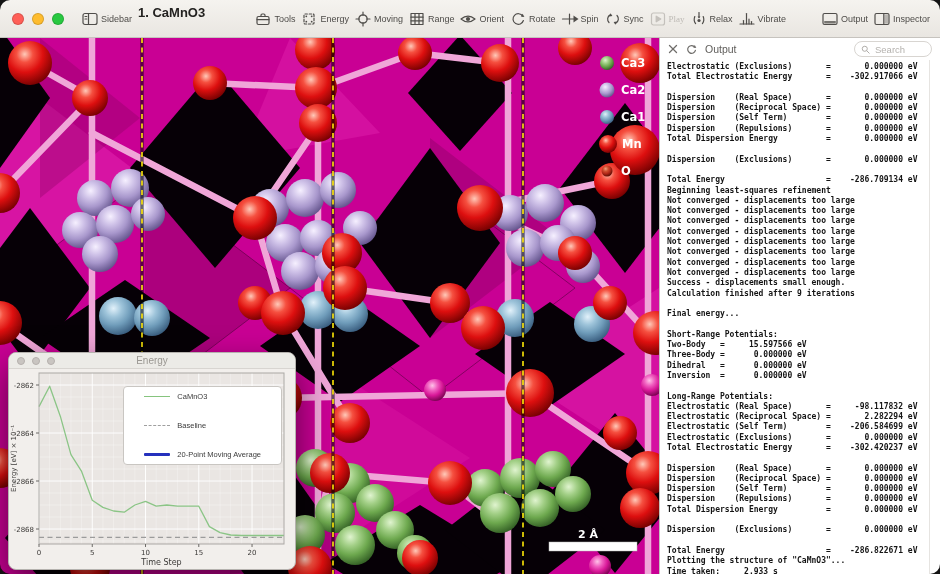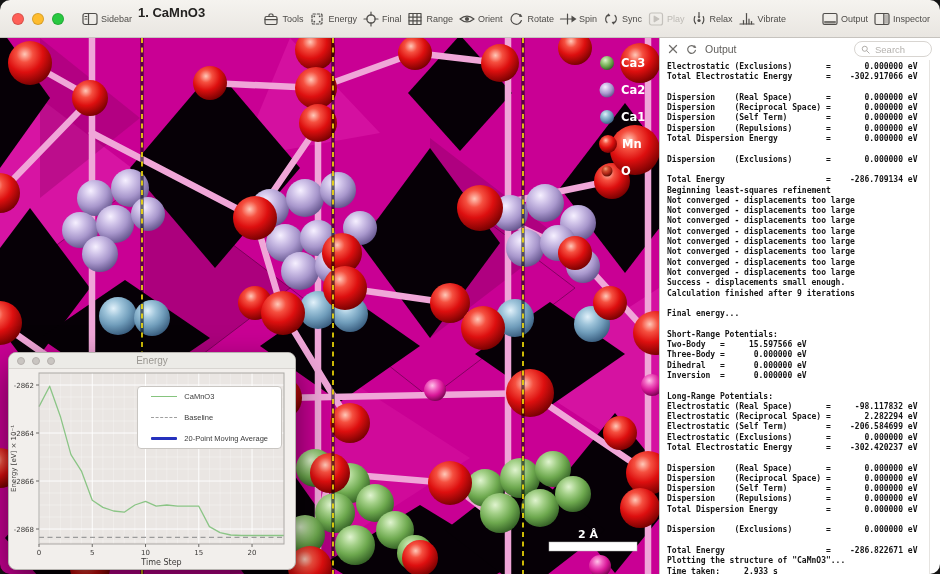--- a/index.html
+++ b/index.html
@@ -8,21 +8,21 @@
           background:#000;font-family:"Liberation Sans",sans-serif;}
   
   .titlebar{position:absolute;left:0;top:0;width:100%;height:38px;display:flex;align-items:center;
             padding:0 10px 0 12px;background:linear-gradient(#f5f3ef,#e9e6e1);
             border-bottom:1px solid #c6c3be;}
   .lights{display:flex;gap:8px;margin-right:16px;}
   .light{width:12px;height:12px;border-radius:50%;border:0.5px solid rgba(0,0,0,.15);}
   .tb-item{display:flex;flex-direction:row;align-items:center;justify-content:center;
            min-width:36px;color:#4e4c49;font-size:9px;line-height:10px;gap:1px;cursor:default;}
   .tb-item svg{display:block;}
-  .tb-item.disabled{color:#bdbab5;}
+  .tb-item.disabled{color:#bdbab5;font-family:Liberation Serif, serif;}
   .tb-item.disabled svg *{stroke:#c4c1bc;}
   .tb-item.disabled svg .fl{fill:#c4c1bc;}
   .window-title{font-size:13px;font-weight:bold;color:#232220;margin-left:6px;padding-bottom:13px;}
   .toolbar{display:flex;margin-left:auto;gap:4px;align-items:center;}
   .grp-gap{margin-left:30px;}
   .icn *{stroke:#4f4d4a;stroke-width:1.2;fill:none;stroke-linecap:round;stroke-linejoin:round;}
   .icn .fl{fill:#4f4d4a;stroke:none;}
   
   .viewer{position:absolute;left:0;top:38px;width:659px;height:536px;background:#000;}
   .viewer svg{display:block;}
@@ -44,21 +44,21 @@
                 border:1px solid #b5b2ae;border-radius:8px;box-shadow:0 14px 34px rgba(0,0,0,.55);
                 overflow:hidden;}
   .chart-titlebar{height:16px;display:flex;align-items:center;position:relative;background:#ecEAe6;
                   background:#ecebe7;border-bottom:1px solid #d8d5d1;}
   .chart-dots{display:flex;gap:7px;padding-left:8px;}
   .chart-dot{width:8px;height:8px;border-radius:50%;background:#c9c5c1;border:0.5px solid #b5b1ad;}
   .chart-title{position:absolute;left:0;right:0;text-align:center;font-size:10px;color:#9a9792;}
   #energy-plot{display:block;}
   #energy-plot text{font-family:"DejaVu Sans",sans-serif;}
   .chart-legend{position:absolute;right:13px;top:33px;background:#fff;border:1px solid #c9c6c2;
-                border-radius:4px;padding:5px 13px;display:flex;flex-direction:column;gap:12px;}
+                border-radius:4px;padding:5px 20px;display:flex;flex-direction:column;gap:20px;}
   .leg-row{display:flex;align-items:center;gap:7px;font-size:7.5px;color:#3a3a3a;white-space:nowrap;}
   .leg-swatch{width:26px;flex:0 0 26px;}
   .leg-line{border-top:1.4px solid #86c47e;}
   .leg-dash{border-top:1.4px dashed #9f9f9f;}
   .leg-blue{height:3px;background:#2531bd;border-radius:1px;}
   .scene-text{font-family:"DejaVu Sans",sans-serif;font-weight:bold;fill:#fff;}
 </style>
 </head>
 <body>
 
@@ -101,21 +101,21 @@
         <span>Energy</span>
       </div>
       <div class="tb-item">
         <svg class="icn" width="20" height="16" viewBox="0 0 20 16">
           <circle cx="10" cy="8" r="4.2"></circle>
             <line x1="10" y1="1" x2="10" y2="4.5"></line>
             <line x1="10" y1="11.5" x2="10" y2="15"></line>
           <line x1="3" y1="8" x2="6.5" y2="8"></line>
             <line x1="13.5" y1="8" x2="17" y2="8"></line>
         </svg>
-        <span>Final</span>
+        <span>Moving</span>
       </div>
       <div class="tb-item">
         <svg class="icn" width="20" height="16" viewBox="0 0 20 16">
           <rect x="4" y="2.5" width="12" height="11"></rect>
             <line x1="8" y1="2.5" x2="8" y2="13.5"></line>
             <line x1="12" y1="2.5" x2="12" y2="13.5"></line>
           <line x1="4" y1="6.2" x2="16" y2="6.2"></line>
             <line x1="4" y1="9.8" x2="16" y2="9.8"></line>
         </svg>
         <span>Range</span>

